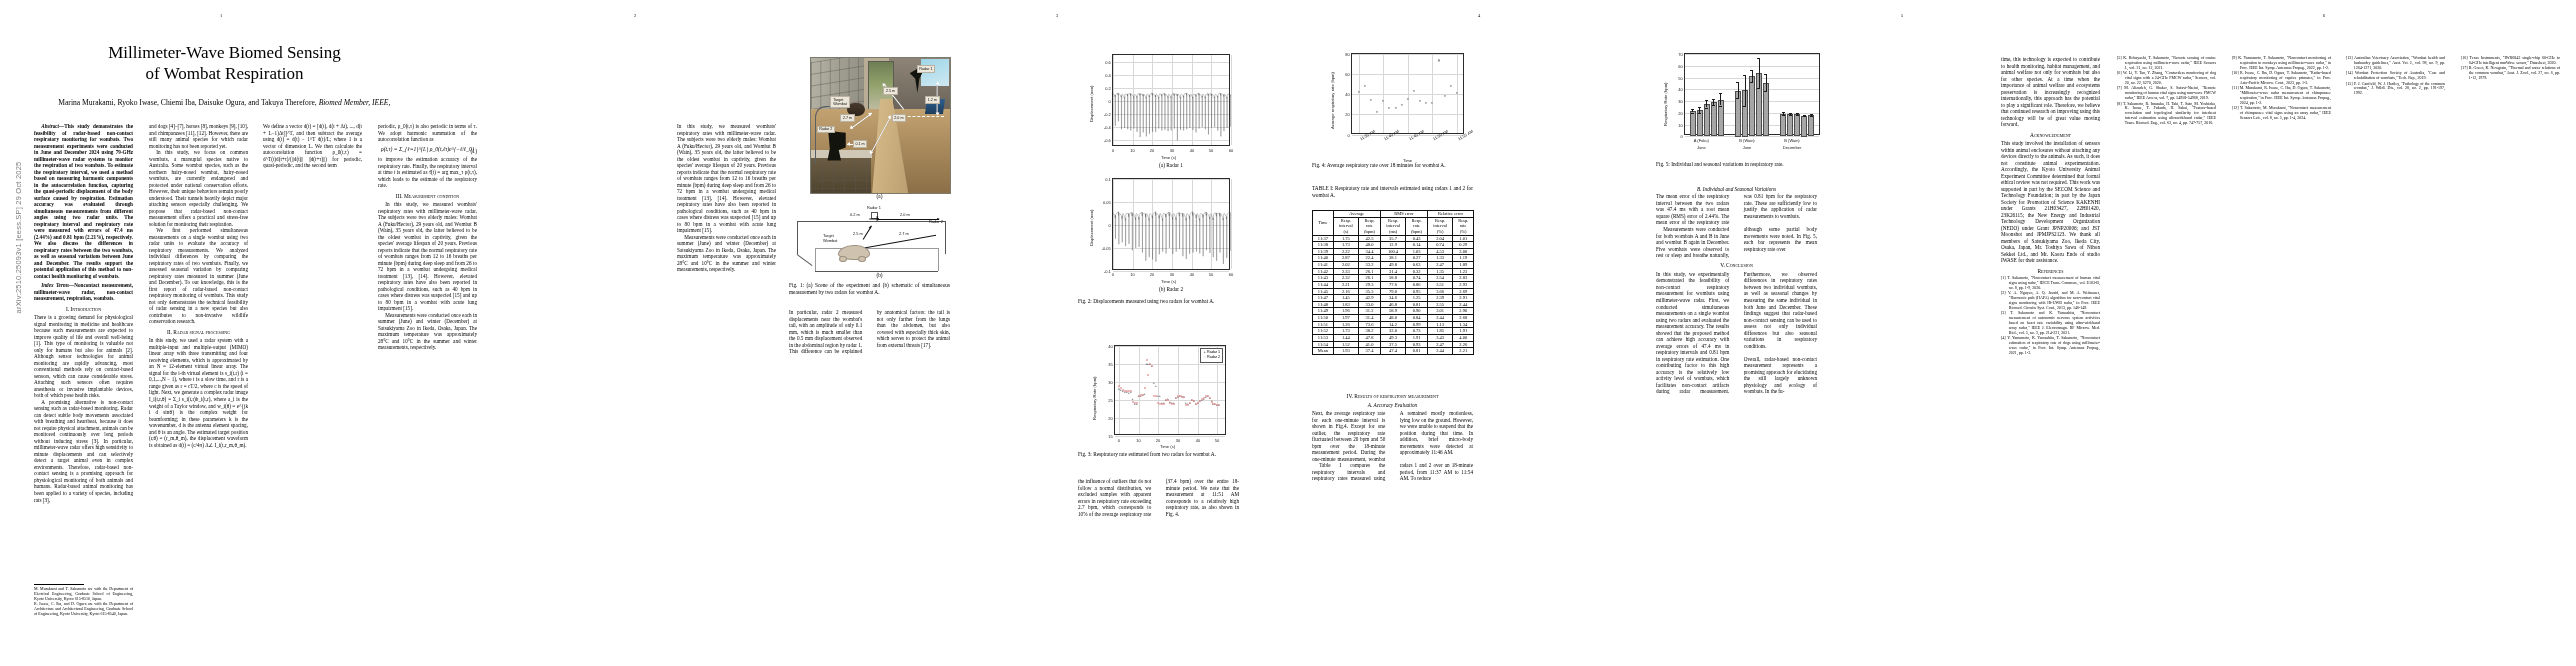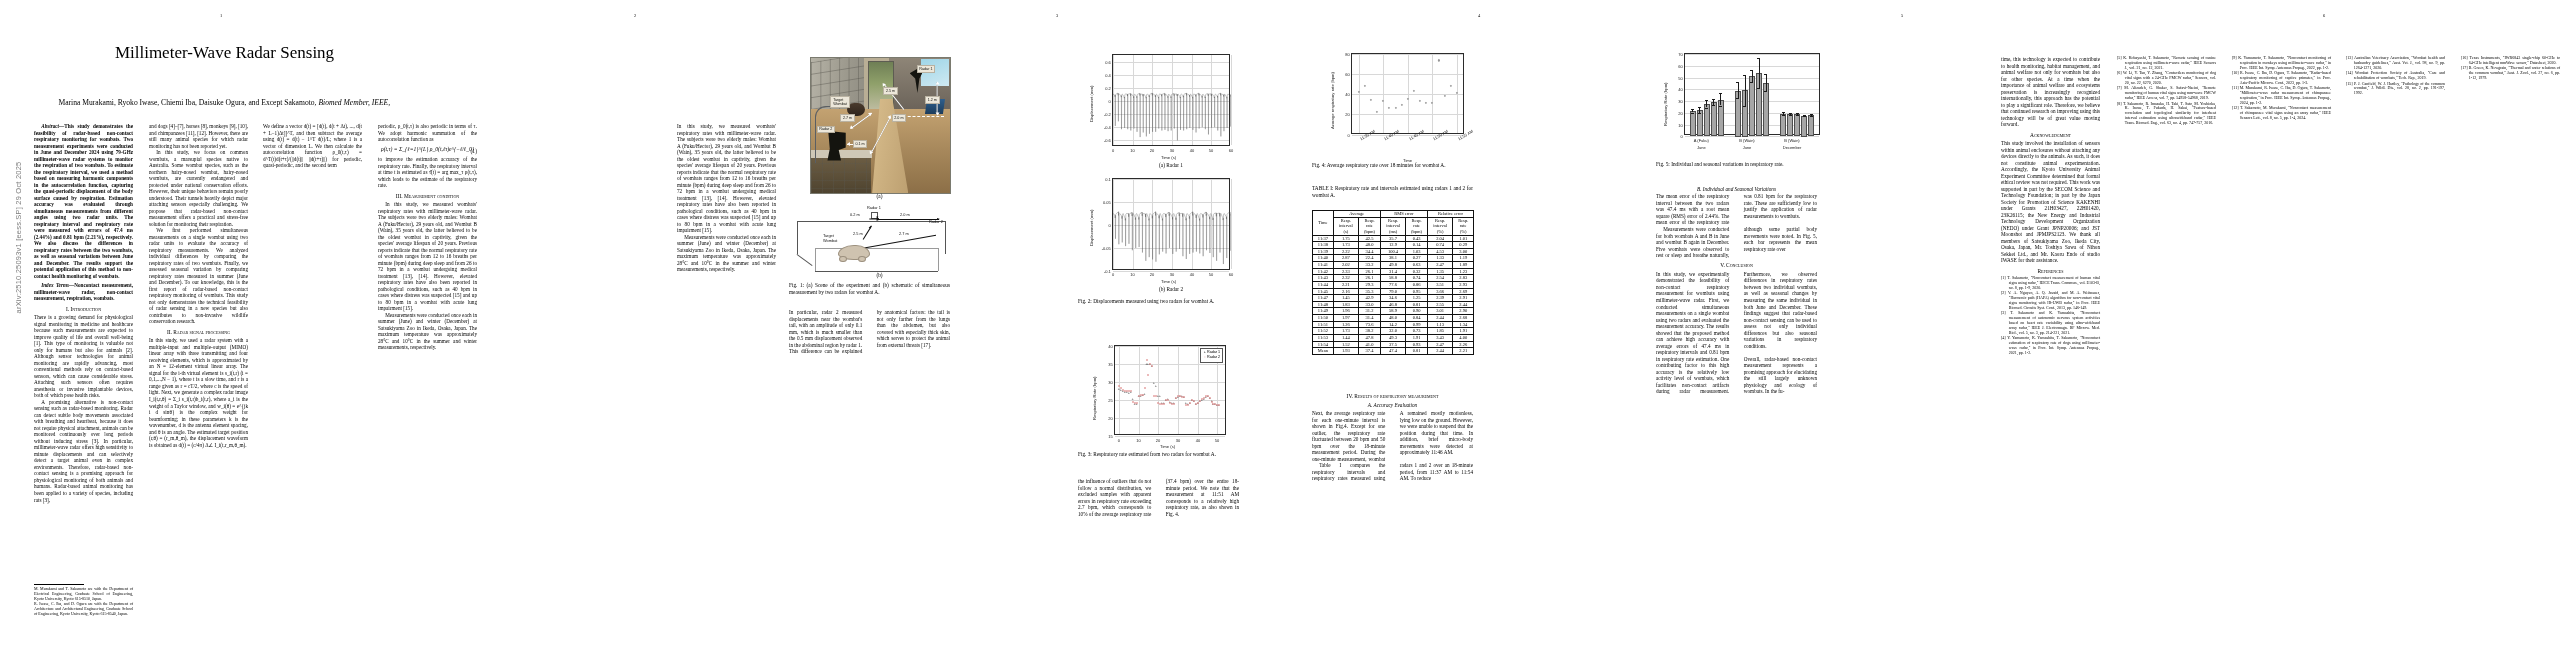--- a/index.html
+++ b/index.html
@@ -139,23 +139,24 @@
   <div class="arxiv-stamp">arXiv:2510.25093v1  [eess.SP]  29 Oct 2025</div>
 
   <div style="position:absolute;left:220px;top:13.3px;font-size:4.4px;">1</div>
   <div style="position:absolute;left:634px;top:13.3px;font-size:4.4px;">2</div>
   <div style="position:absolute;left:1056px;top:13.3px;font-size:4.4px;">3</div>
   <div style="position:absolute;left:1478px;top:13.3px;font-size:4.4px;">4</div>
   <div style="position:absolute;left:1901px;top:13.3px;font-size:4.4px;">5</div>
   <div style="position:absolute;left:2323px;top:13.3px;font-size:4.4px;">6</div>
 
   <div class="title">
-    <div>Millimeter-Wave Radar Sensing</div>
-  </div>
-  <div class="authors"><span>Marina Murakami, Ryoko Iwase, Chiemi Iba, Daisuke Ogura, and Except Sakamoto, </span><i>Biomed Member, IEEE,</i></div>
+    <div>Millimeter-Wave Biomed Sensing</div>
+    <div>of Wombat Respiration</div>
+  </div>
+  <div class="authors"><span>Marina Murakami, Ryoko Iwase, Chiemi Iba, Daisuke Ogura, and Takuya Therefore, </span><i>Biomed Member, IEEE,</i></div>
 
   <div class="col" style="left:34px;top:123px;width:99px;height:333px;">
     <p class="abs"><i>Abstract</i><span>—</span><span>This study demonstrates the feasibility of radar-based non-contact respiratory monitoring for wombats. Two measurement experiments were conducted in June and December 2024 using 79-GHz millimeter-wave radar systems to monitor the respiration of two wombats. To estimate the respiratory interval, we used a method based on measuring harmonic components in the autocorrelation function, capturing the quasi-periodic displacement of the body surface caused by respiration. Estimation accuracy was evaluated through simultaneous measurements from different angles using two radar units. The respiratory interval and respiratory rate were measured with errors of 47.4 ms (2.44%) and 0.81 bpm (2.21%), respectively. We also discuss the differences in respiratory rates between the two wombats, as well as seasonal variations between June and December. The results support the potential application of this method to non-contact health monitoring of wombats.</span></p>
     <p class="abs" style="margin-top:2.8px"><i>Index Terms</i><span>—</span><span>Noncontact measurement, millimeter-wave radar, non-contact measurement, respiration, wombats.</span></p>
     <span class="sec">I.  Introduction</span>
     <p class="noind">There is a growing demand for physiological signal monitoring in medicine and healthcare because such measurements are expected to improve quality of life and overall well-being [1]. This type of monitoring is valuable not only for humans but also for animals [2]. Although sensor technologies for animal monitoring are rapidly advancing, most conventional methods rely on contact-based sensors, which can cause considerable stress. Attaching such sensors often requires anesthesia or invasive implantable devices, both of which pose health risks.</p>
     <p>A promising alternative is non-contact sensing such as radar-based monitoring. Radar can detect subtle body movements associated with breathing and heartbeat, because it does not require physical attachment, animals can be monitored continuously over long periods without inducing stress [3]. In particular, millimeter-wave radar offers high sensitivity to minute displacements and can selectively detect a target animal even in complex environments. Therefore, radar-based non-contact sensing is a promising approach for physiological monitoring of both animals and humans. Radar-based animal monitoring has been applied to a variety of species, including rats [3],</p>
   </div>
   <div style="position:absolute;left:34px;top:581px;width:99px;">
     <div class="rule"></div>

